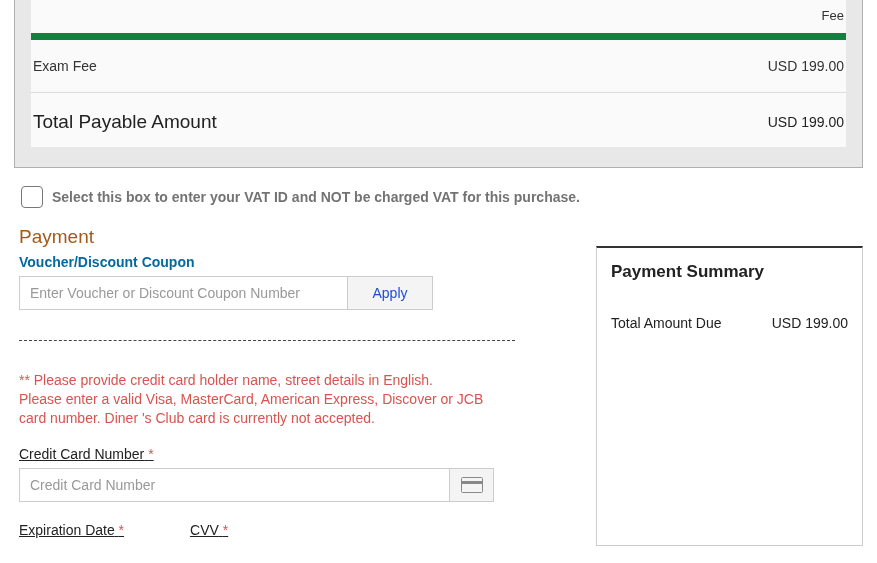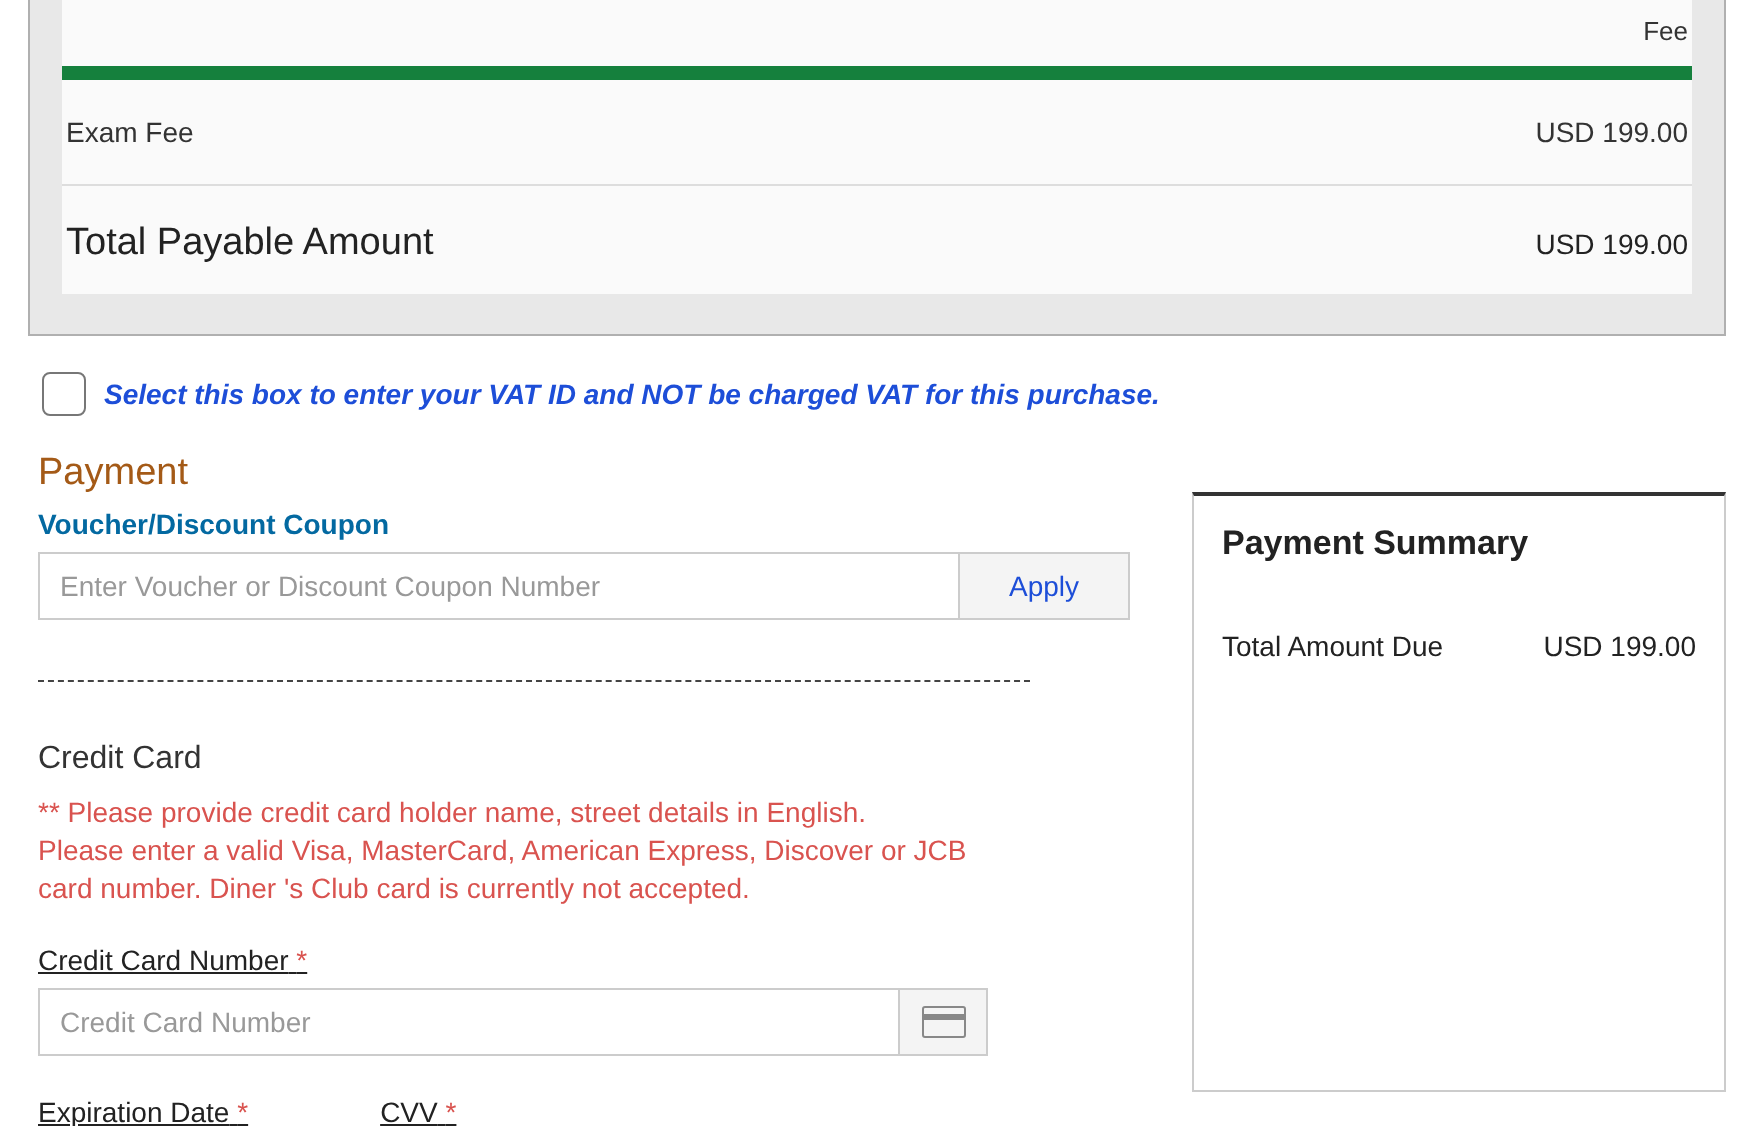--- a/index.html
+++ b/index.html
@@ -69,23 +69,22 @@
       height: 22px;
       border: 1.5px solid #777;
       border-radius: 4px;
       background: #fff;
       margin-right: 9px;
       flex-shrink: 0;
       cursor: pointer;
     }
     .vat-label {
       font-size: 14px;
-      color: #1d4ed8;
+      color: #737373;
       font-weight: 600;
-      font-style: italic;
     }
     .main-area {
       display: flex;
       align-items: flex-start;
       padding: 0 14px 0 19px;
       gap: 85px;
     }
     .left-col { width: 492px; }
     .right-col {
       width: 286px;
@@ -98,21 +97,21 @@
       margin-bottom: 6px;
     }
     .voucher-label {
       font-size: 14px;
       font-weight: 600;
       color: #0369a1;
       margin-bottom: 6px;
     }
     .voucher-row {
       display: flex;
-      width: 546px;
+      width: 414px;
     }
     .voucher-input {
       flex: 1;
       height: 34px;
       border: 1px solid #ccc;
       padding: 0 10px;
       font-size: 14px;
       color: #333;
     }
     .voucher-input::placeholder { color: #999; }
@@ -228,21 +227,20 @@
 
 <div class="main-area">
   <div class="left-col">
     <div class="payment-heading">Payment</div>
     <div class="voucher-label">Voucher/Discount Coupon</div>
     <div class="voucher-row">
       <input class="voucher-input" type="text" placeholder="Enter Voucher or Discount Coupon Number" style="">
       <button class="apply-btn">Apply</button>
     </div>
     <hr class="dashed-sep">
-    <div class="cc-heading">Credit Card</div>
     <div class="cc-warning">
       <span>** Please provide credit card holder name, street details in English.</span><br>
       <span>Please enter a valid Visa, MasterCard, American Express, Discover or JCB card number. Diner 's Club card is currently not accepted.</span>
     </div>
     <div class="field-label">
       <span>Credit Card Number</span>
       <span class="required">*</span>
     </div>
     <div class="cc-input-wrap">
       <input class="cc-input" type="text" placeholder="Credit Card Number" style="">

